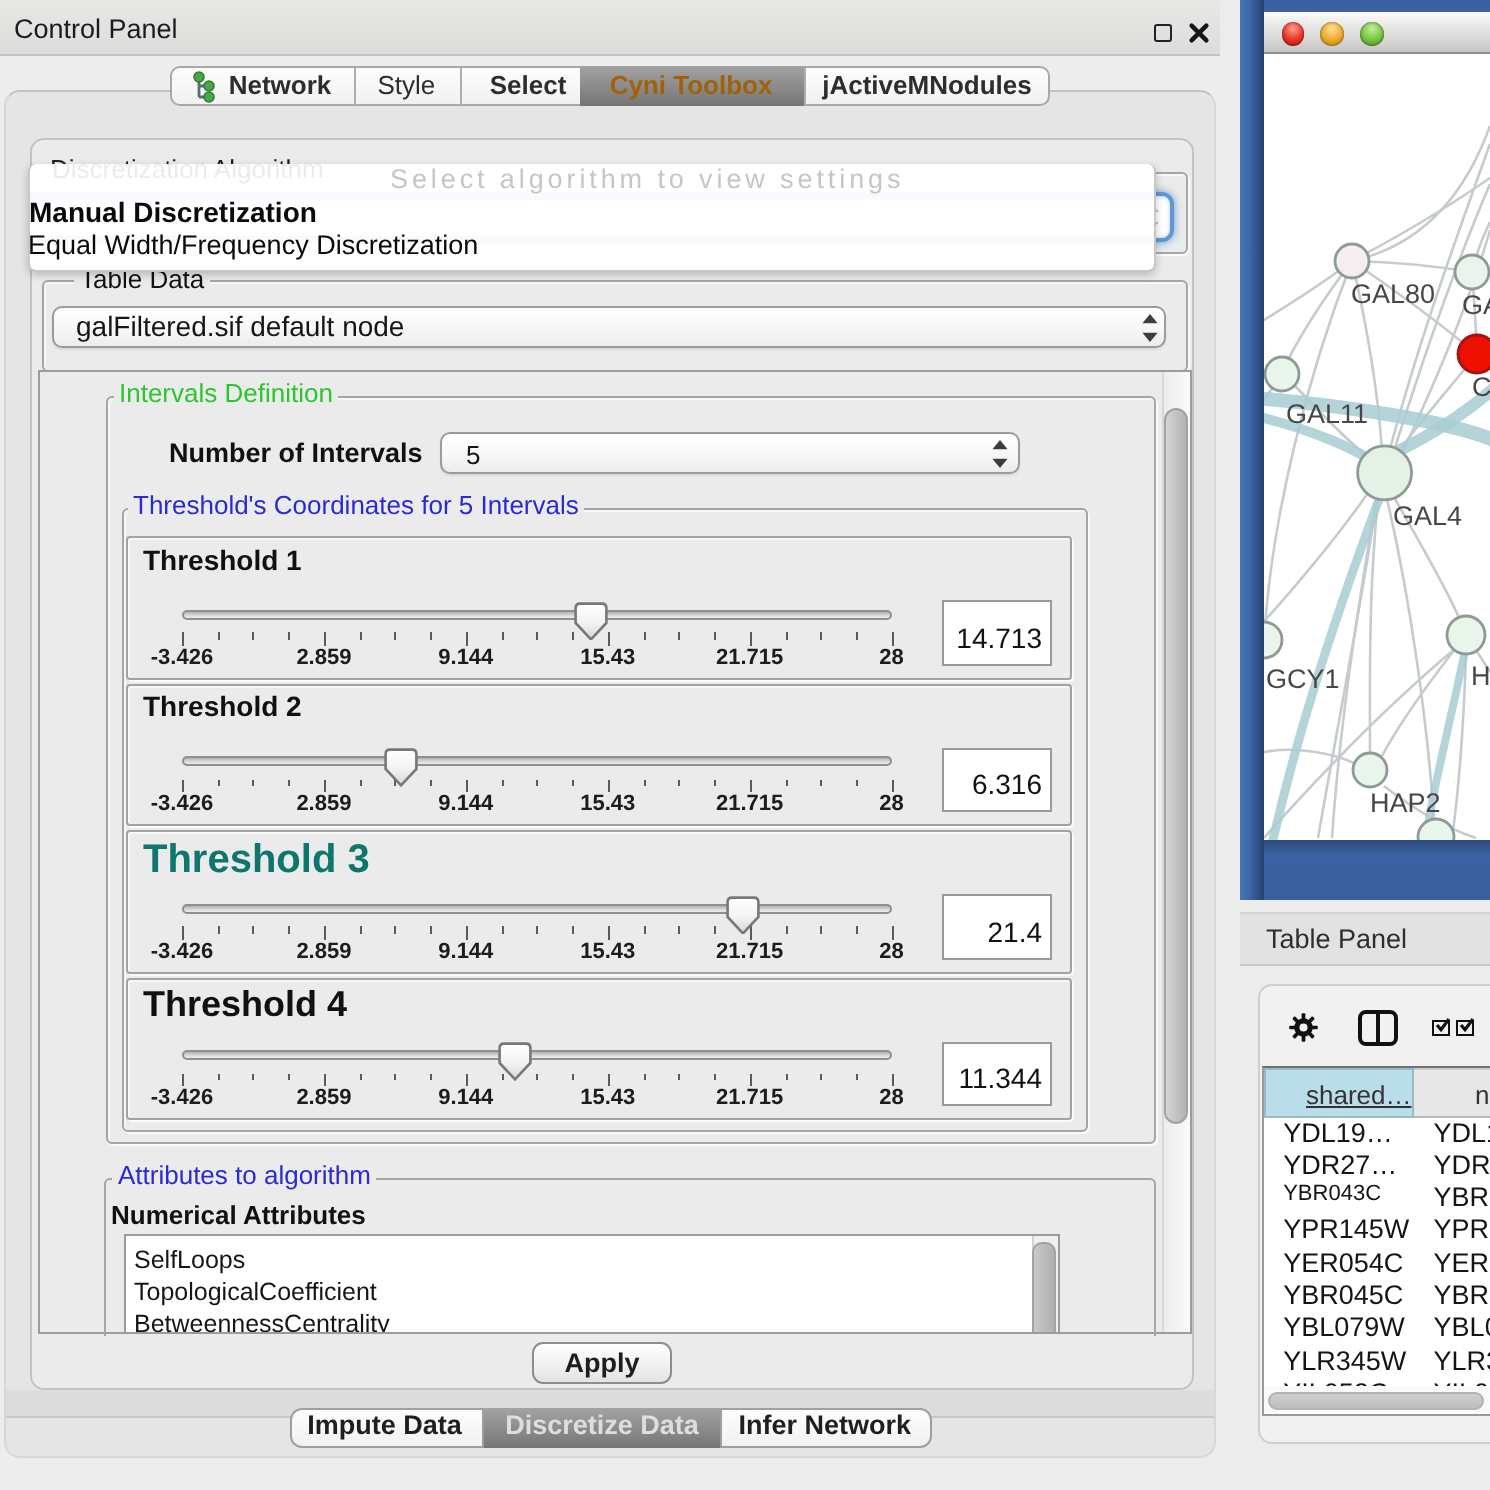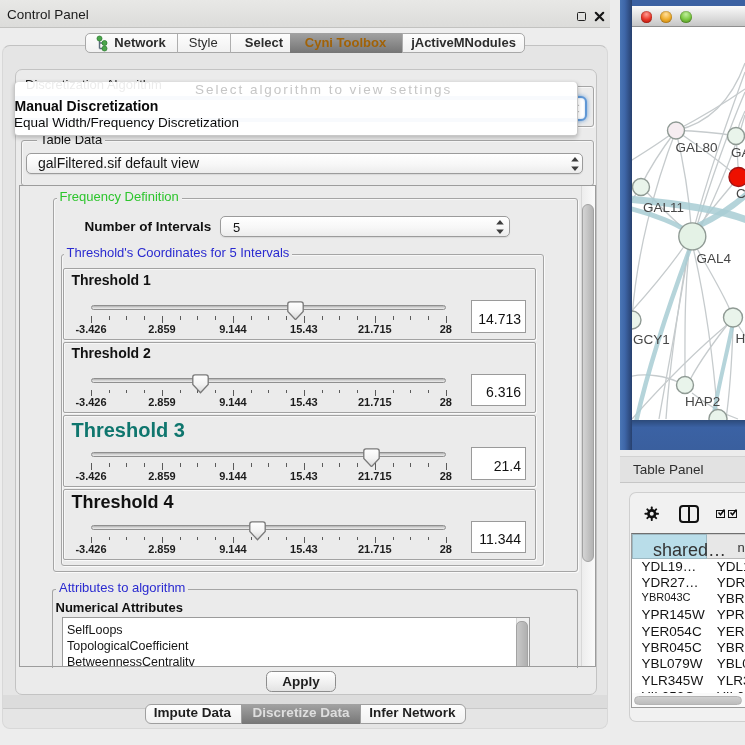--- a/index.html
+++ b/index.html
@@ -42,30 +42,30 @@
 <div class="grp" style="left:20.5px;top:85.5px;width:571.2px;height:39.8px;"></div>
 <div class="lbl" style="left:25px;top:77px;font-size:13px;color:#1d1d1d;">Discretization Algorithm</div>
 <div class="abs" style="left:556px;top:96px;width:31px;height:25px;border-radius:6px;background:#fff;border:2.4px solid #5f97d5;box-shadow:0 0 4px rgba(90,150,215,0.9), inset 0 0 2px rgba(90,150,215,0.5);box-sizing:border-box;"></div>
 <svg class="abs" style="left:571px;top:102px;" width="10" height="13" viewBox="0 0 10 13">
     <path d="M5,0 L8.4,4 L1.6,4 Z" fill="#b9b9b9"></path>
     <path d="M5,13 L8.4,9 L1.6,9 Z" fill="#b9b9b9"></path>
   </svg>
 <div class="grp" style="left:20.5px;top:140px;width:571.2px;height:43.5px;"></div>
 <div class="gtit" style="left:37px;top:133px;color:#111;">Table Data</div>
 <div class="combo" style="left:26px;top:152.5px;width:557px;height:21px;box-sizing:border-box;"></div>
-<div class="lbl" style="left:38px;top:155px;font-size:14px;color:#151515;">galFiltered.sif default view</div>
+<div class="lbl" style="left:38px;top:155px;font-size:14px;color:#151515;">galFiltered.sif default node</div>
 <svg class="abs" style="left:570px;top:156.5px;" width="10" height="14" viewBox="0 0 10 14">
     <path d="M5,0 L8.8,4.6 L1.2,4.6 Z" fill="#3d3d3d"></path>
     <path d="M5,14 L8.8,9.4 L1.2,9.4 Z" fill="#3d3d3d"></path>
   </svg>
 <div class="abs" style="left:18.9px;top:185px;width:577.1px;height:482px;border:1px solid #9c9c9c;background:#ebebeb;box-sizing:border-box;"></div>
 <div class="abs" style="left:581px;top:186px;width:14px;height:480px;background:linear-gradient(90deg,#ededed,#fafafa);border-left:1px solid #d8d8d8;box-sizing:border-box;"></div>
 <div class="abs" style="left:582.3px;top:204px;width:11.5px;height:358px;border-radius:6px;background:linear-gradient(90deg,#d4d4d4,#b3b3b3);border:1px solid #a2a2a2;box-sizing:border-box;"></div>
 <div class="grp" style="left:53px;top:197.5px;width:522.5px;height:372px;"></div>
-<div class="gtit" style="left:56.5px;top:189.5px;color:#2dc52d;">Frequency Definition</div>
+<div class="gtit" style="left:56.5px;top:189.5px;color:#2dc52d;">Intervals Definition</div>
 <div class="lbl" style="left:84.5px;top:219.2px;font-size:13.5px;font-weight:700;color:#111;">Number of Intervals</div>
 <div class="combo" style="left:219.7px;top:216px;width:290px;height:20.5px;box-sizing:border-box;"></div>
 <div class="lbl" style="left:233px;top:219.5px;font-size:13px;color:#151515;">5</div>
 <svg class="abs" style="left:495px;top:219.5px;" width="10" height="14" viewBox="0 0 10 14">
     <path d="M5,0 L8.8,4.6 L1.2,4.6 Z" fill="#3d3d3d"></path>
     <path d="M5,14 L8.8,9.4 L1.2,9.4 Z" fill="#3d3d3d"></path>
   </svg>
 <div class="grp" style="left:60.5px;top:253.5px;width:481px;height:310.5px;"></div>
 <div class="gtit" style="left:63.5px;top:246px;color:#2a2ad0;">Threshold's Coordinates for 5 Intervals</div>
 <div class="abs" style="left:62.5px;top:268.0px;width:473.5px;height:71.5px;border:1px solid #a2a2a2;border-radius:2px;box-sizing:border-box;box-shadow:1px 1px 0 rgba(255,255,255,0.75), inset 1px 1px 0 rgba(255,255,255,0.6);"></div>
@@ -354,21 +354,21 @@
 <svg class="abs" style="left:716.7px;top:508px;" width="9" height="9" viewBox="0 0 9 9">
     <path d="M1.5,4.5 L3.5,6.8 L7.5,1.5" stroke="#111" stroke-width="1.6" fill="none"></path>
   </svg>
 <div class="abs" style="left:727.8px;top:509.5px;width:9px;height:8.5px;border:1.4px solid #111;box-sizing:border-box;"></div>
 <svg class="abs" style="left:728.8px;top:508px;" width="9" height="9" viewBox="0 0 9 9">
     <path d="M1.5,4.5 L3.5,6.8 L7.5,1.5" stroke="#111" stroke-width="1.6" fill="none"></path>
   </svg>
 <div class="abs" style="left:630.8px;top:532.8px;width:114.2px;height:175px;border:1px solid #9a9a9a;border-top:1.4px solid #6f6f6f;border-right:none;background:#fff;box-sizing:border-box;"></div>
 <div class="abs" style="left:631.8px;top:533.8px;width:75.6px;height:25px;background:#b9dde9;border:1px solid #9cb8c2;box-sizing:border-box;"></div>
 <div class="abs" style="left:707.4px;top:533.8px;width:37.6px;height:25px;background:#e7e7e7;border-top:1px solid #cdcdcd;border-bottom:1px solid #b9b9b9;box-sizing:border-box;"></div>
-<div class="lbl" style="left:653px;top:540px;font-size:18px;color:#333;">shared…</div>
+<div class="lbl" style="left:653px;top:540px;font-size:13px;color:#333;text-decoration:underline;">shared…</div>
 <div class="lbl" style="left:737.5px;top:540px;font-size:13px;color:#333;">na</div>
 <div class="abs" style="left:631.8px;top:558.8px;width:113.2px;height:134.6px;background:#fff;overflow:hidden;">
 <div class="lbl" style="left:9.8px;top:-0.2px;font-size:13.5px;color:#141414;text-align:center;">YDL19…</div>
 <div class="lbl" style="left:85px;top:-0.2px;font-size:13.5px;color:#141414;">YDL1</div>
 <div class="lbl" style="left:9.8px;top:16.1px;font-size:13.5px;color:#141414;">YDR27…</div>
 <div class="lbl" style="left:85px;top:16.1px;font-size:13.5px;color:#141414;">YDR2</div>
 <div class="lbl" style="left:9.8px;top:32.4px;font-size:11px;color:#141414;">YBR043C</div>
 <div class="lbl" style="left:85px;top:32.4px;font-size:13.5px;color:#141414;">YBR0</div>
 <div class="lbl" style="left:9.8px;top:48.7px;font-size:13.5px;color:#141414;">YPR145W</div>
 <div class="lbl" style="left:85px;top:48.7px;font-size:13.5px;color:#141414;">YPR1</div>

